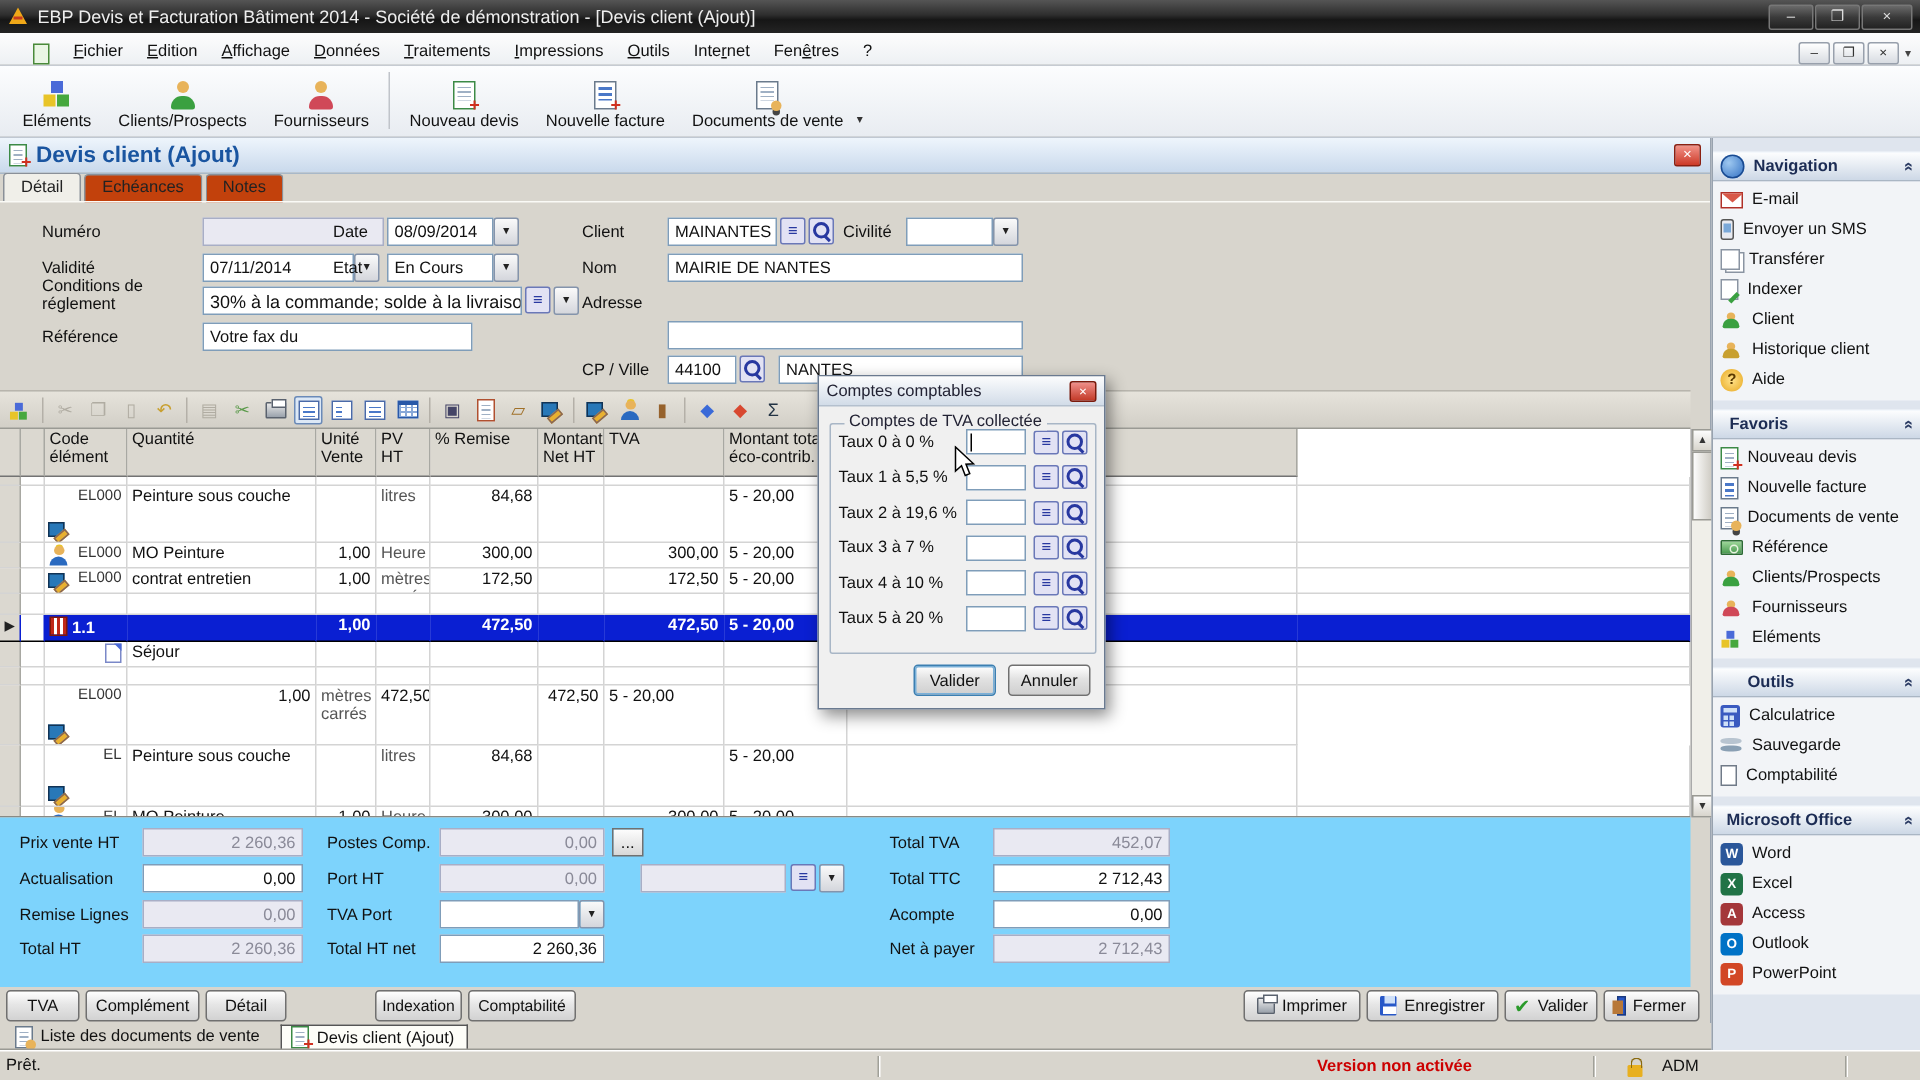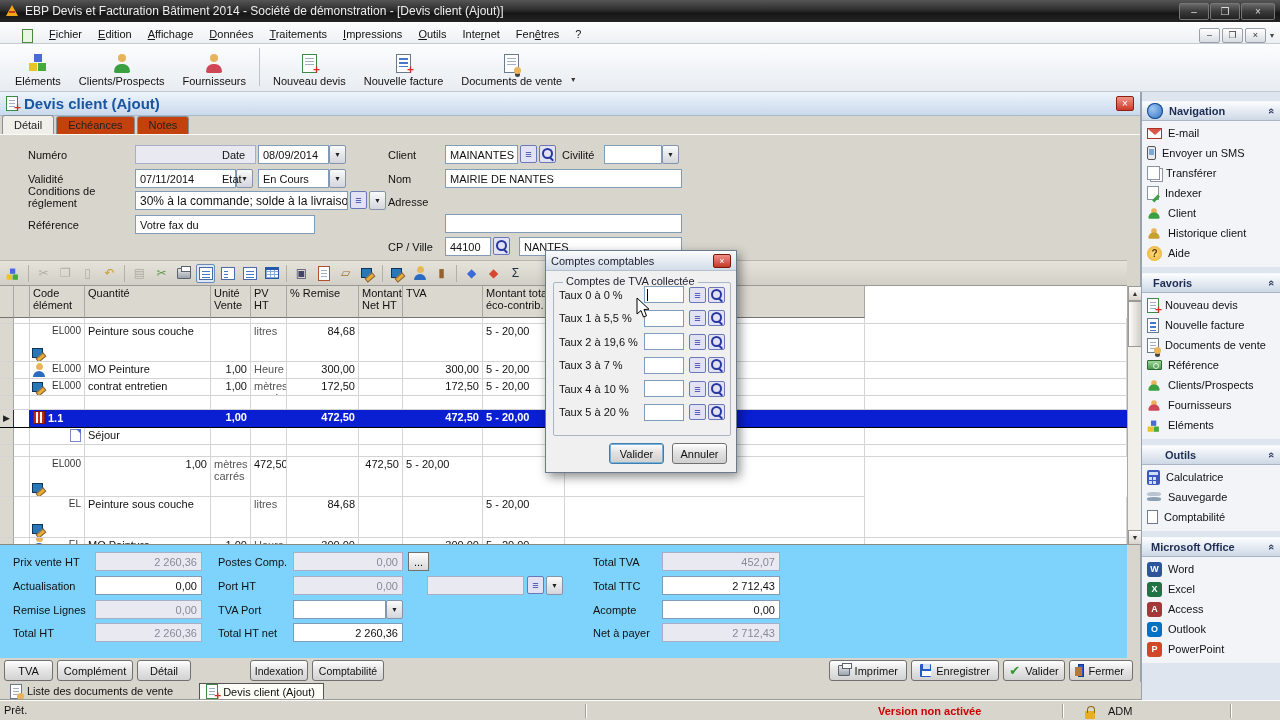--- a/index.html
+++ b/index.html
@@ -136,21 +136,21 @@
   .vs-btn{position:absolute;left:0;width:14px;height:15px;background:linear-gradient(#fdfdfd,#d8d5cd);border:1px solid #9a9a94;font-size:7px;text-align:center;line-height:13px;color:#333}
   .vs-thumb{position:absolute;left:0;top:15px;width:14px;height:46px;background:linear-gradient(90deg,#fdfdfd,#cfccc4);border:1px solid #9a9a94}
 
   
   .totals{position:absolute;left:0;top:453px;width:1127px;height:113px;background:#7dd3fc}
 
   
   .btn{position:absolute;height:21px;background:linear-gradient(#ffffff,#e6e6e6 45%,#d2d2d2);border:1px solid #707070;border-radius:3px;display:flex;align-items:center;justify-content:center;gap:5px;padding:0 8px}
 
   
-  .wintabs{position:absolute;left:0;top:682px;width:1141px;height:18px;background:#d8d5cd;display:flex;align-items:flex-end;padding-left:4px;gap:18px}
+  .wintabs{position:absolute;left:0;top:682px;width:1141px;height:18px;background:#d8d5cd;display:flex;align-items:flex-end;padding-left:4px;gap:6px}
   .wtab{display:flex;align-items:center;gap:5px;padding:1px 8px 2px 6px;height:17px}
   .wtab.active{background:#fdfdf8;border:1px solid #555;border-bottom:none}
 
   
   .statusbar{position:absolute;left:0;top:700px;width:1280px;height:20px;background:#d8d5cd;border-top:1px solid #fff;box-shadow:0 -1px 0 #9a9a94;font-size:11px}
   .sb-sep{position:absolute;top:3px;height:14px;width:1px;background:#a0a098;box-shadow:1px 0 0 #fff}
   .warn{color:#cc0000;font-weight:bold}
 
   
   .sidebar{position:absolute;left:1141px;top:92px;width:139px;height:608px;background:#dfe5ee;border-left:1px solid #98a2ae;padding-top:9px;overflow:hidden}

